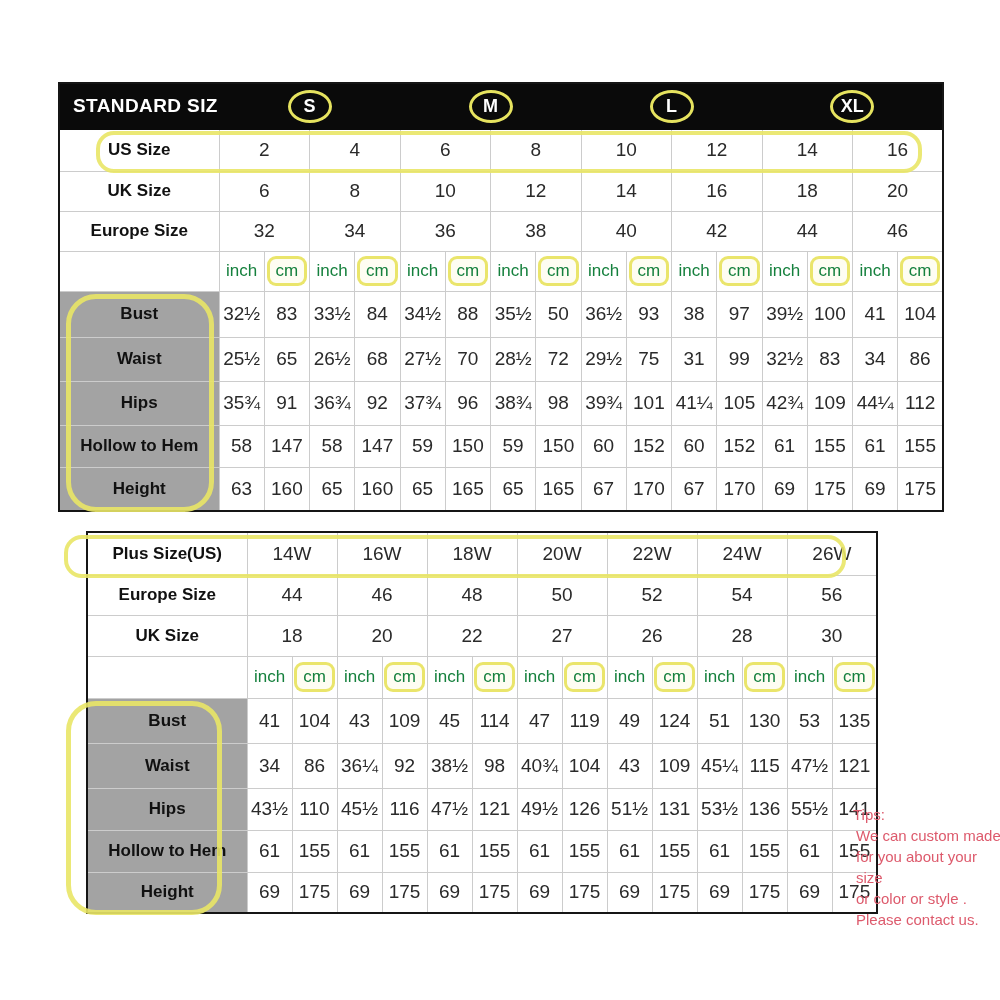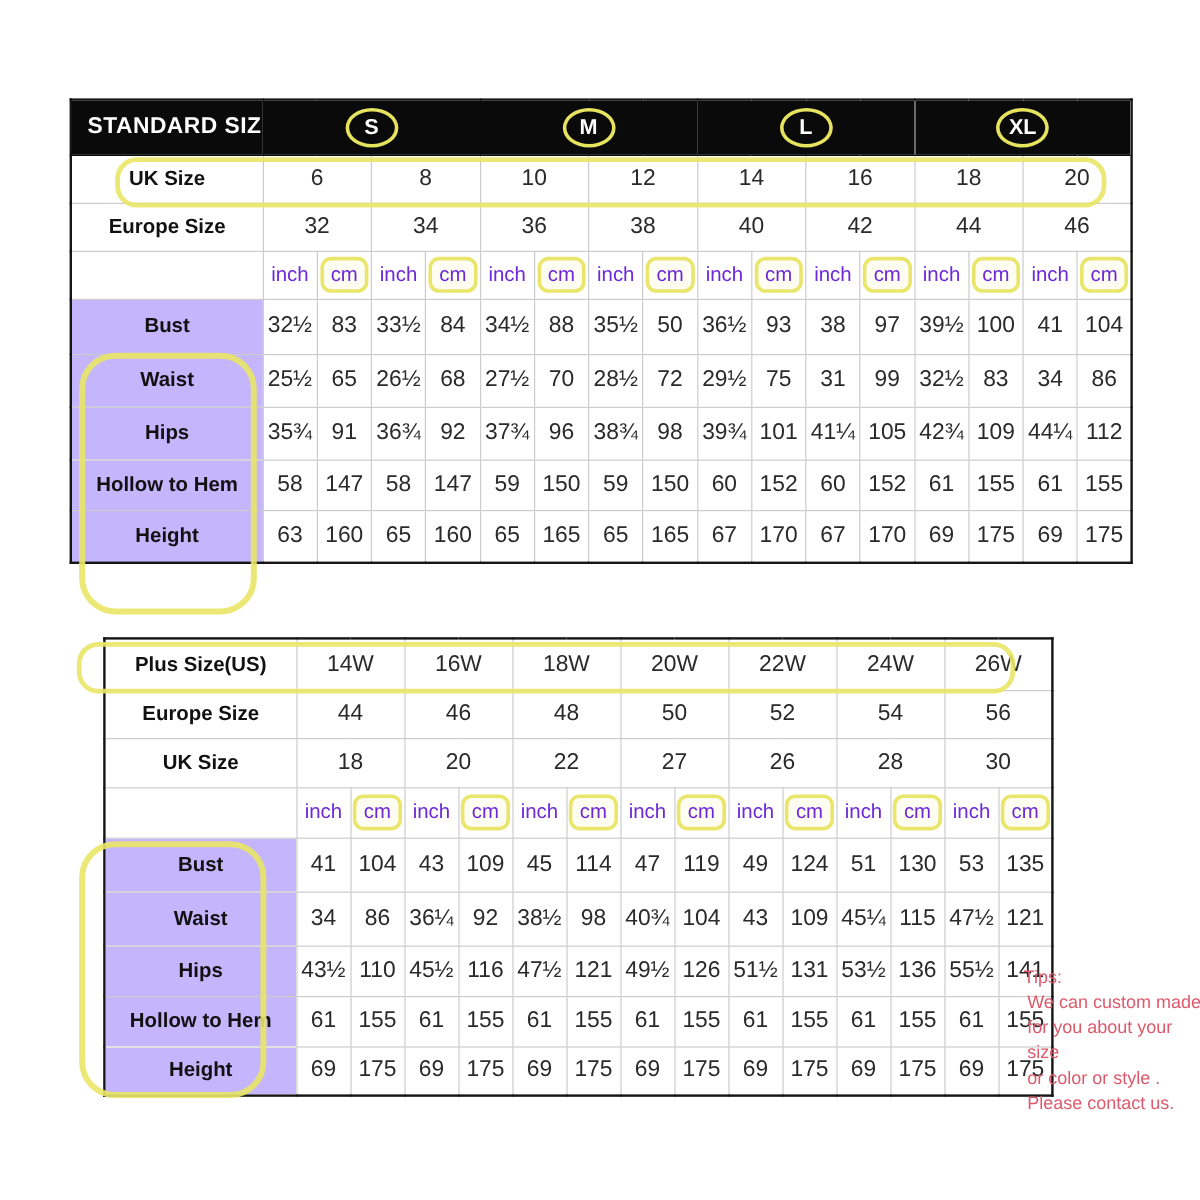--- a/index.html
+++ b/index.html
@@ -5,22 +5,22 @@
   html,body{margin:0;padding:0;background:#fff;}
   .canvas{position:relative;width:1000px;height:1000px;background:#ffffff;
           font-family:"Liberation Sans", sans-serif;color:#1d1d1d;overflow:hidden;}
   .tblwrap{position:absolute;}
   table{border-collapse:collapse;table-layout:fixed;width:100%;border:2px solid #151515;}
   td{border:1px solid #cccccc;text-align:center;vertical-align:middle;padding:0;
      font-size:19px;color:#2a2a2a;overflow:hidden;white-space:nowrap;}
   tr.hdr td{background:#0a0a0a;border:1px solid #0a0a0a;color:#ffffff;}
   td.hdr-label{text-align:left;padding-left:13px;font-weight:bold;font-size:19px;letter-spacing:.4px;}
   td.row-label{font-weight:bold;font-size:17px;color:#111;}
-  td.gray{background:#c4b5fd;margin-top:36px;}
-  td.unit{font-size:17px;color:#6d28d9;}
+  td.gray{background:#a3a3a3;margin-top:36px;}
+  td.unit{font-size:17px;color:#15803d;}
   .cm-box{display:inline-block;padding:2px 6px;border:3px solid rgba(233,228,100,0.95);
           border-radius:9px;background:rgba(253,252,232,0.55);font-size:17px;}
   .oval{display:inline-flex;align-items:center;justify-content:center;min-width:44px;height:33px;
         padding:0 7px;box-sizing:border-box;border:3px solid #e6e35f;border-radius:50%;
         color:#fff;font-weight:bold;font-size:18px;}
   .pill{position:absolute;border:4px solid rgba(233,229,102,0.9);border-radius:18px;
         pointer-events:none;z-index:5;}
   .pill.big{border-width:5px;border-radius:30px;}
   .tips{position:absolute;left:853px;top:804px;width:150px;color:#dd5a6c;
         font-size:15px;line-height:21px;}
@@ -52,20 +52,31 @@
           <col style="width: 45.25px;">
           <col style="width: 45.25px;">
         </colgroup>
       <tbody id="std-body">
           <tr class="hdr" style="height: 46px;">
             <td class="hdr-label">STANDARD SIZE</td>
             <td colspan="4"><span class="oval">S</span></td>
             <td colspan="4"><span class="oval">M</span></td>
             <td colspan="4"><span class="oval">L</span></td>
             <td colspan="4"><span class="oval">XL</span></td>
+          </tr>
+          <tr style="height: 42px;">
+            <td class="row-label">US Size</td>
+            <td colspan="2">2</td>
+            <td colspan="2">4</td>
+            <td colspan="2">6</td>
+            <td colspan="2">8</td>
+            <td colspan="2">10</td>
+            <td colspan="2">12</td>
+            <td colspan="2">14</td>
+            <td colspan="2">16</td>
           </tr>
           <tr style="height: 40px;">
             <td class="row-label">UK Size</td>
             <td colspan="2">6</td>
             <td colspan="2">8</td>
             <td colspan="2">10</td>
             <td colspan="2">12</td>
             <td colspan="2">14</td>
             <td colspan="2">16</td>
             <td colspan="2">18</td>

